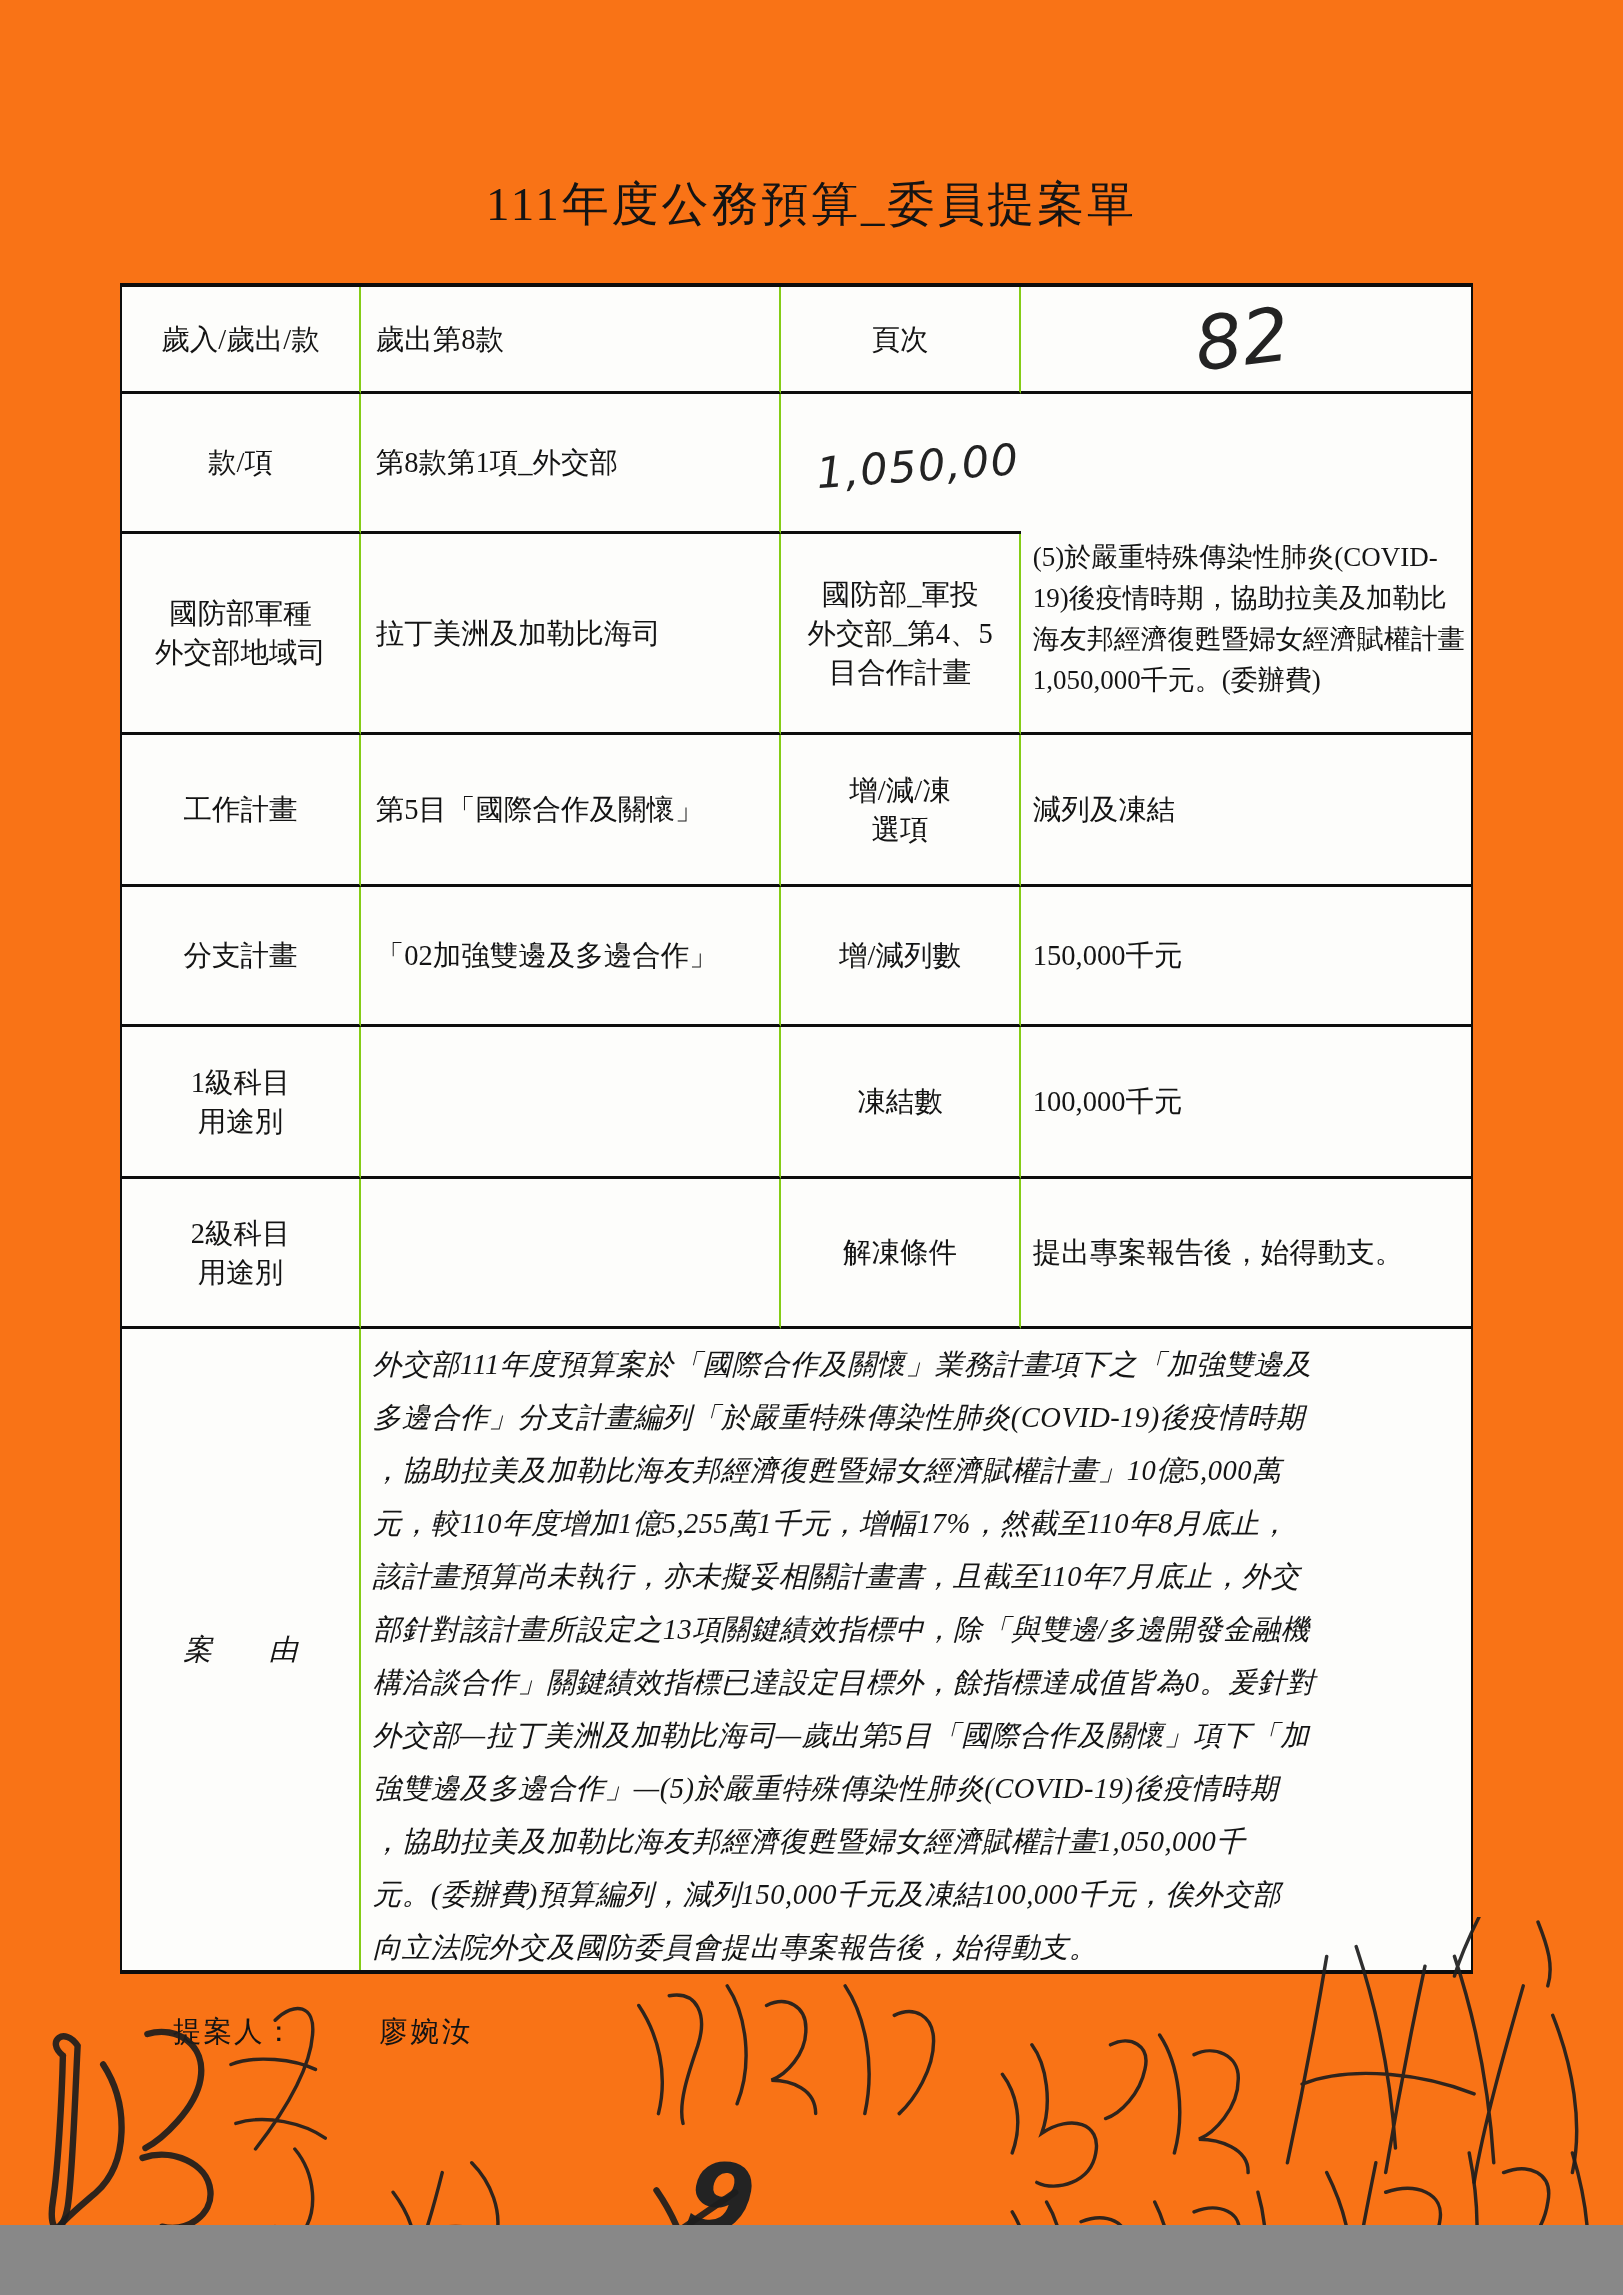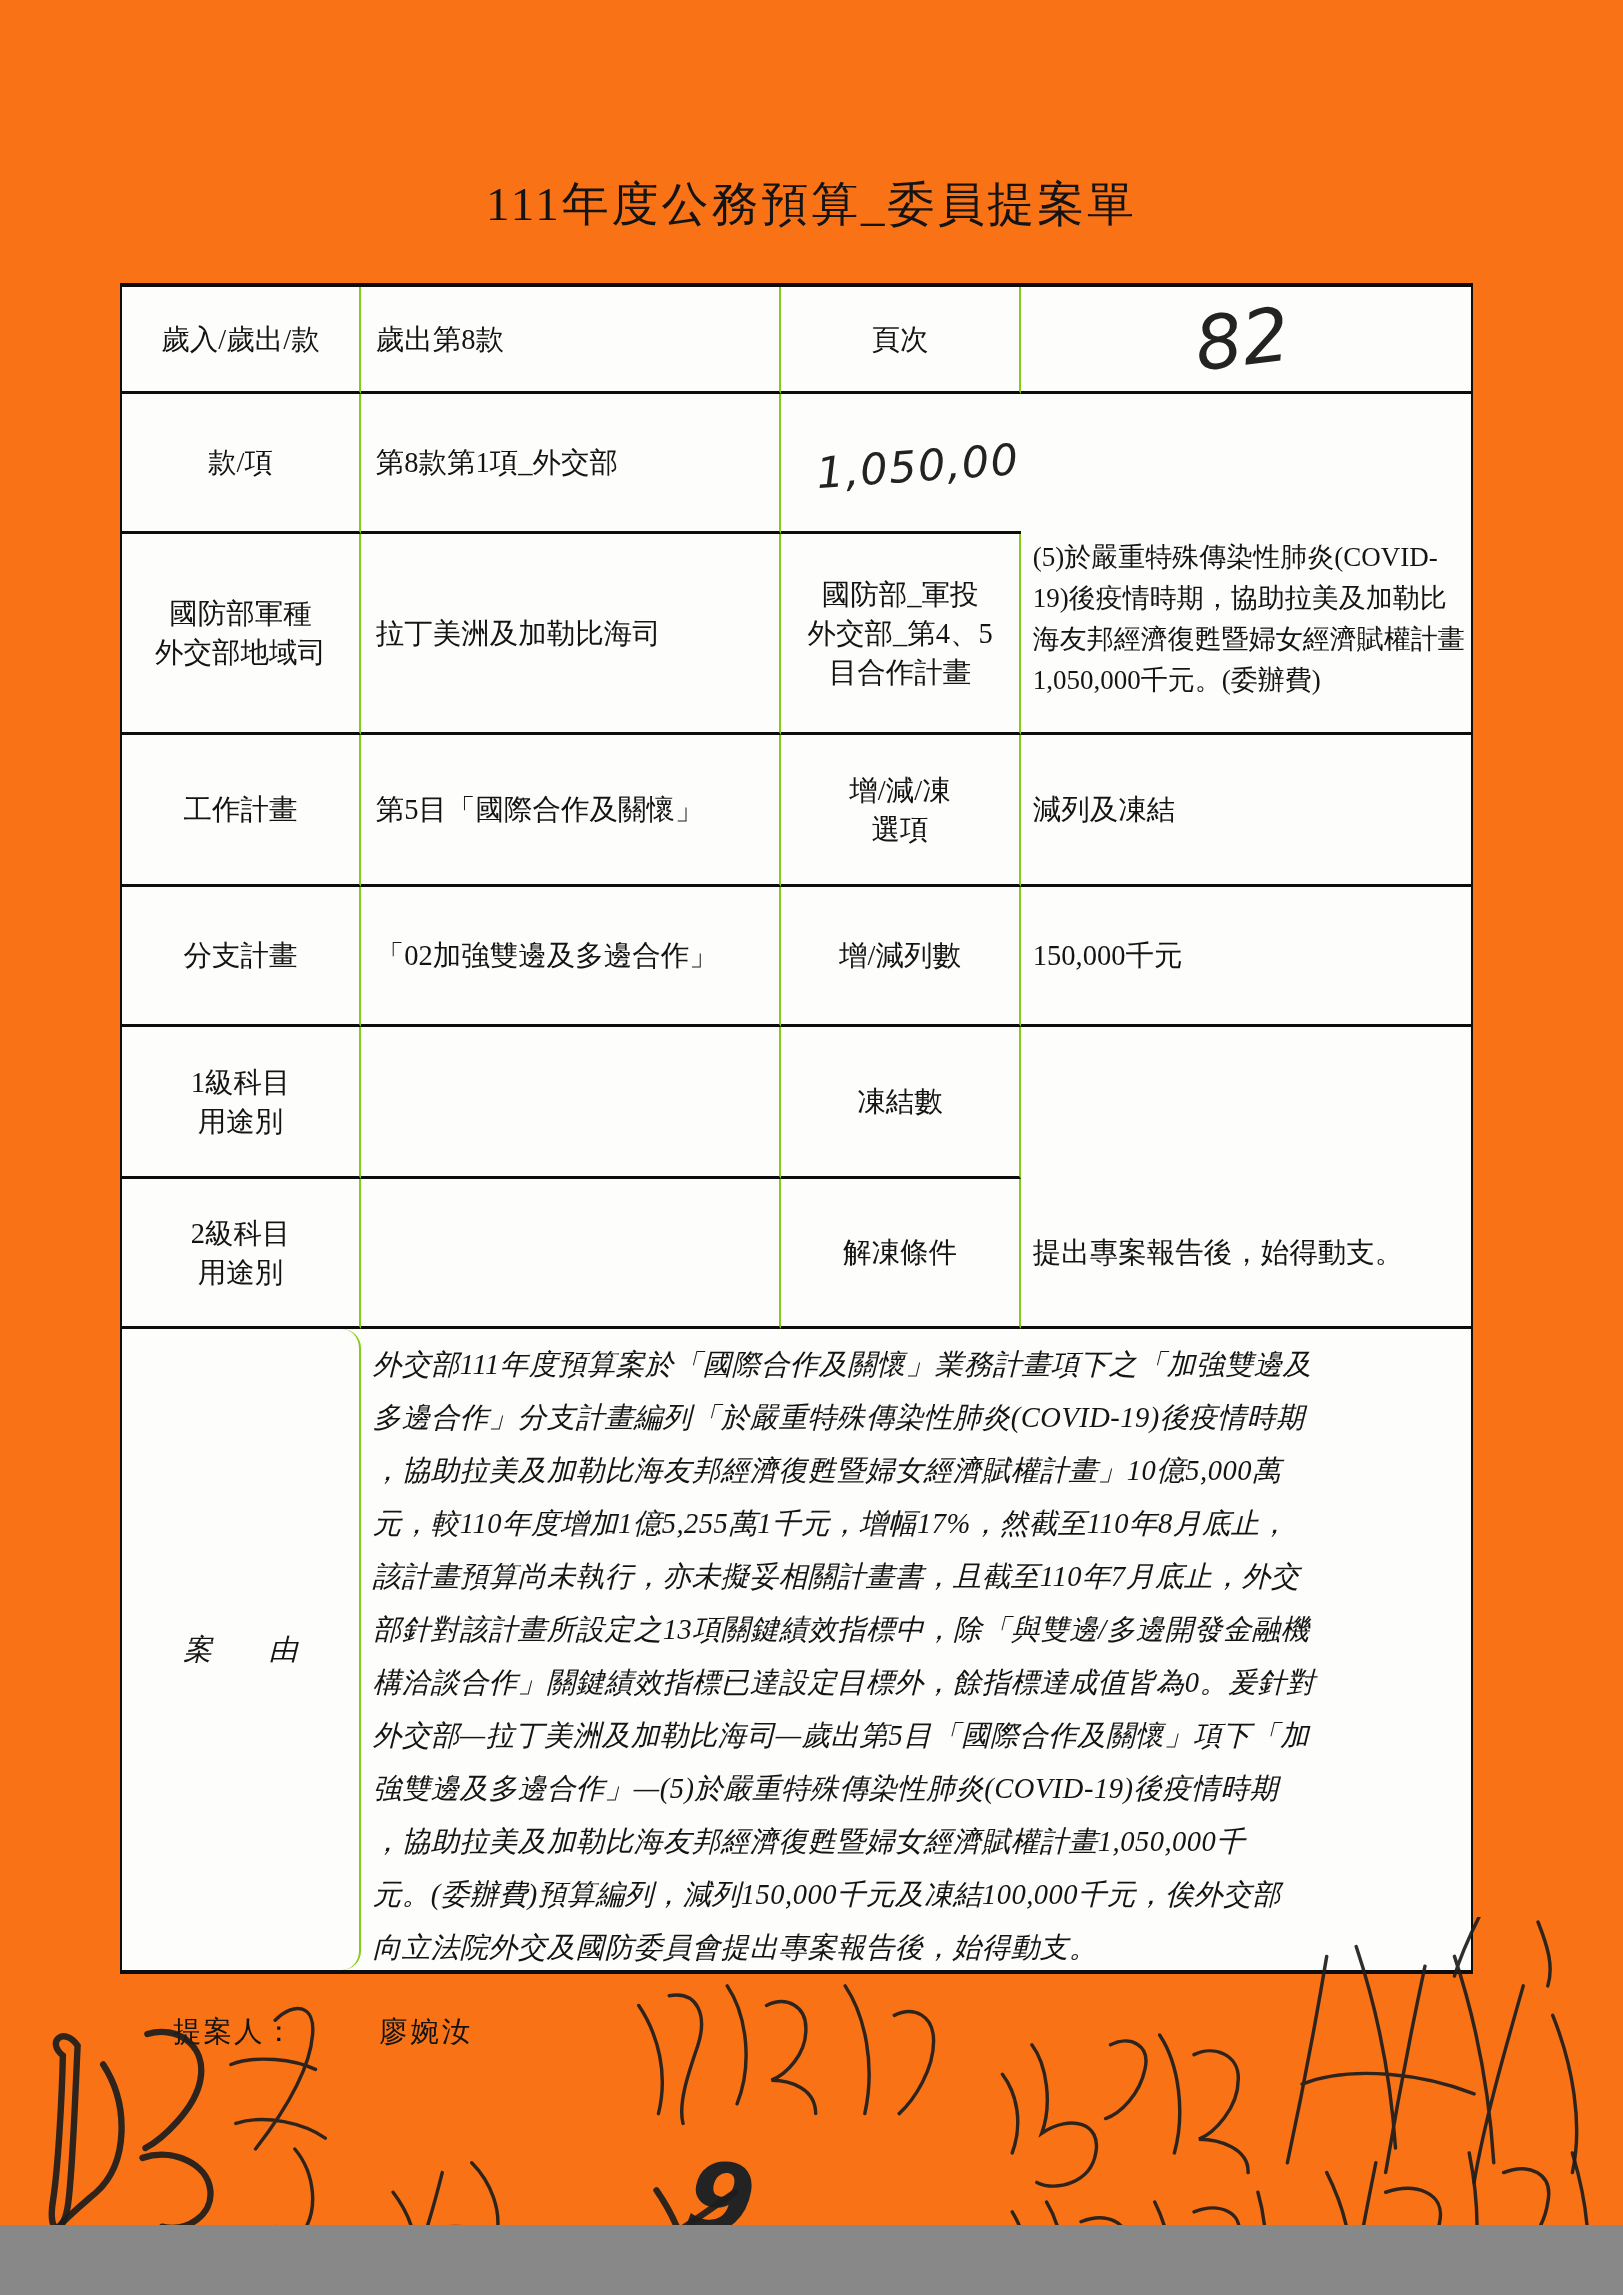--- a/index.html
+++ b/index.html
@@ -39,21 +39,21 @@
   }
   .c.last{border-right:none;}
   .row.bottom .c{border-bottom:none;font-style:italic;}
   .lbl,.lbl2{justify-content:center;text-align:center;white-space:pre-line;}
   .val{padding-left:14.7px;padding-right:4.9px;}
   .val4{padding-left:11.8px;padding-right:5.9px;}
   .c.top{align-items:flex-start;}
   .r3 .val4{font-size:27px;line-height:41px;padding-top:2.9px;}
   .r7 .val4{line-height:41px;}
   
-  .case-label{grid-column:1/2;border-radius:19px;}
+  .case-label{grid-column:1/2;}
   .case-text{
     grid-column:2/5;
     align-items:flex-start;
     padding:8.8px 9.8px 0 11.8px;
     font-size:28.5px;line-height:53px;
     white-space:pre-line;
     letter-spacing:0.5px;
   }
   
   .hw{
@@ -125,20 +125,21 @@
       <div class="c val">「02加強雙邊及多邊合作」</div>
       <div class="c lbl2">增/減列數</div>
       <div class="c val4 last">150,000千元</div>
     </div>
 
     <div class="row r6">
       <div class="c lbl">1級科目
 用途別</div>
       <div class="c val"></div>
       <div class="c lbl2">凍結數</div>
+      <div class="c val4 last">100,000千元</div>
     </div>
 
     <div class="row r7">
       <div class="c lbl">2級科目
 用途別</div>
       <div class="c val"></div>
       <div class="c lbl2">解凍條件</div>
       <div class="c val4 last">提出專案報告後，始得動支。</div>
     </div>
 

